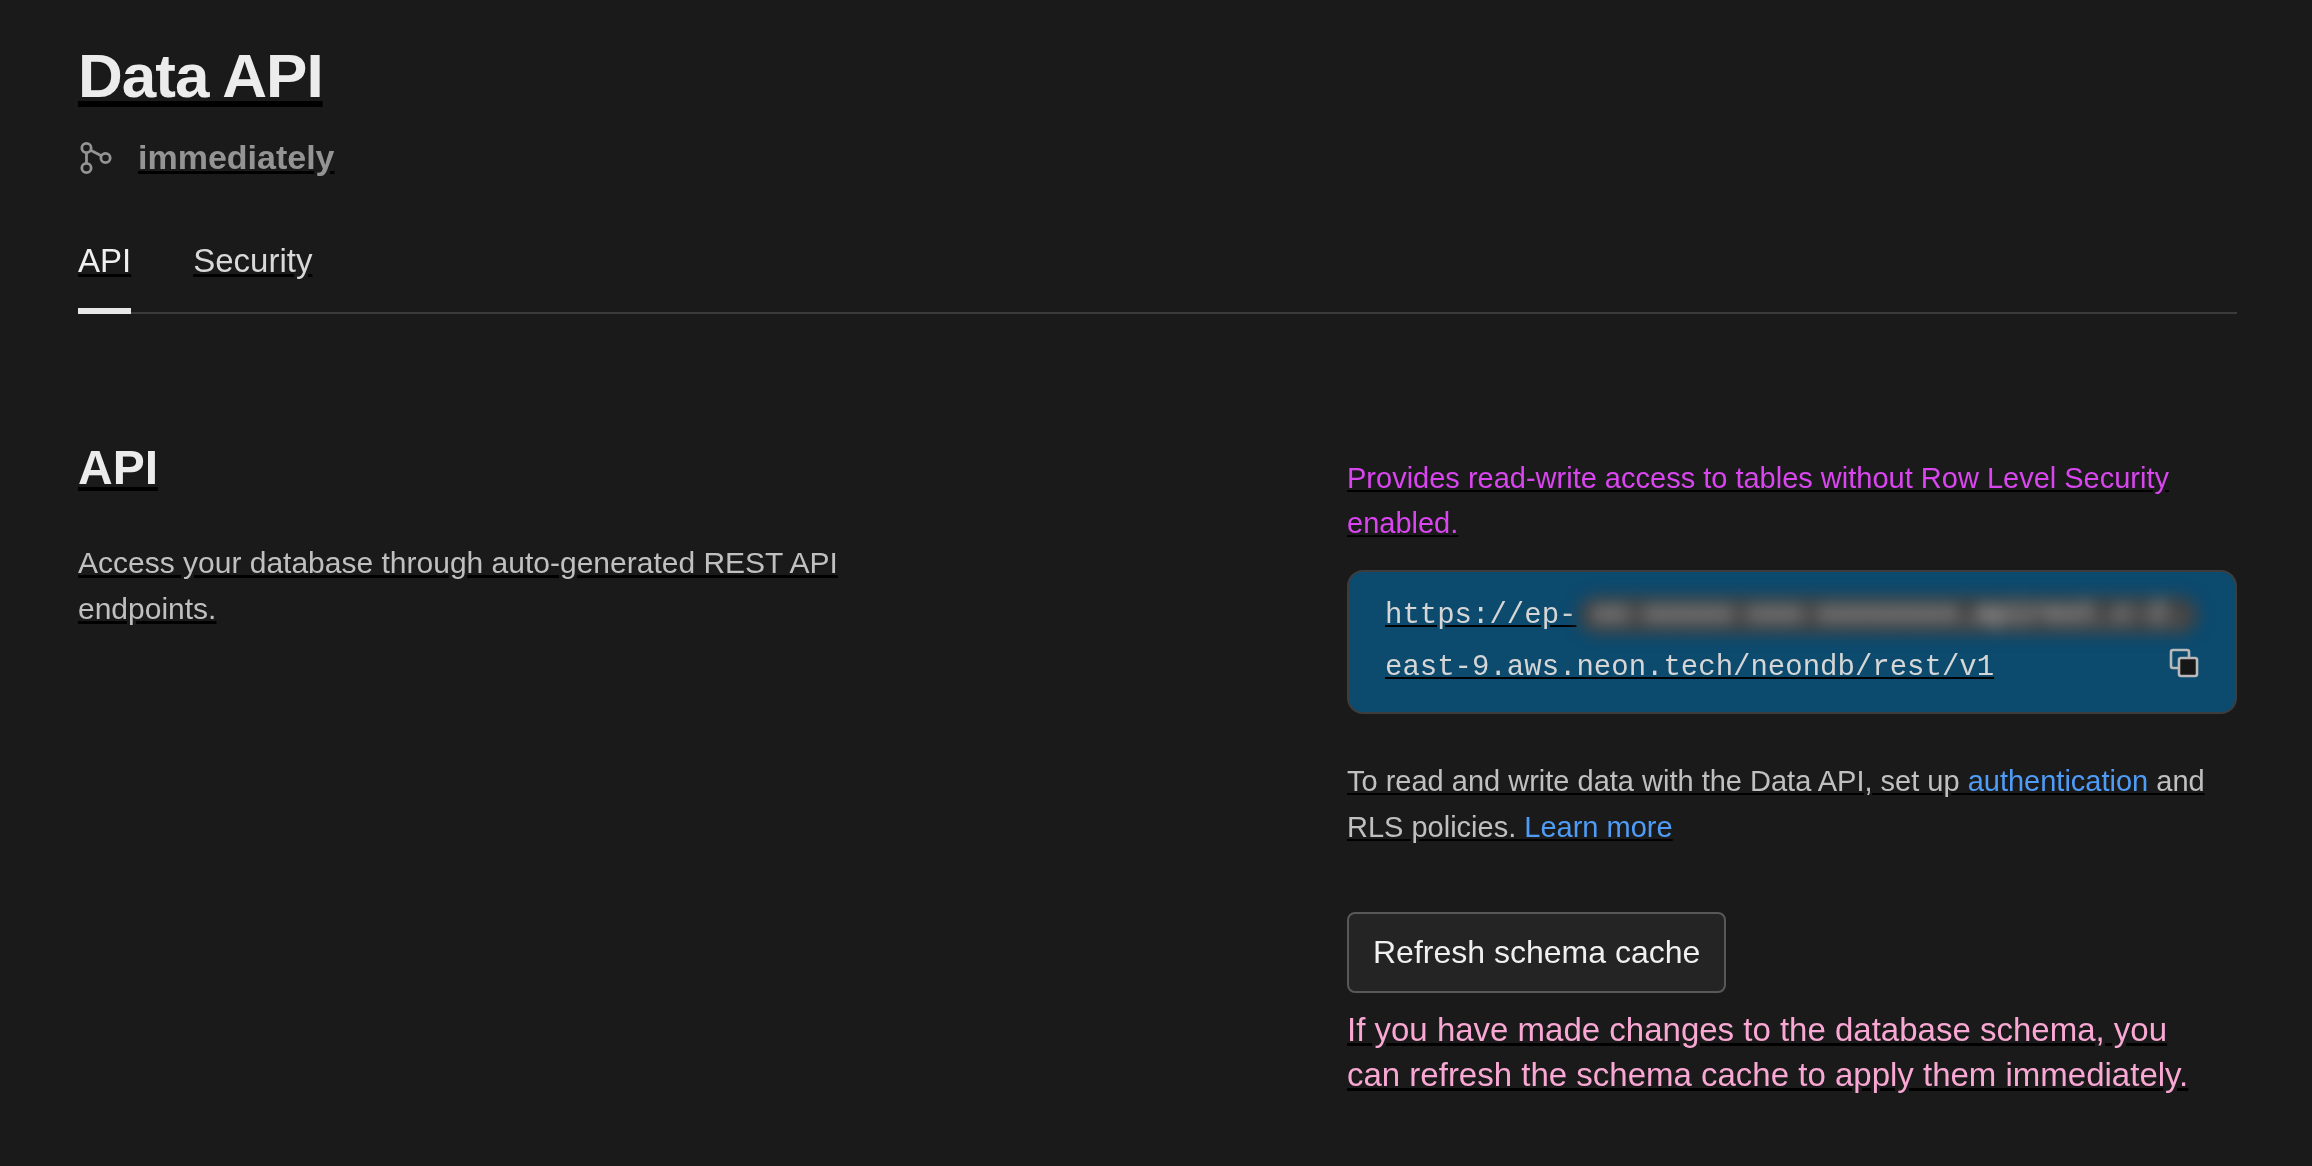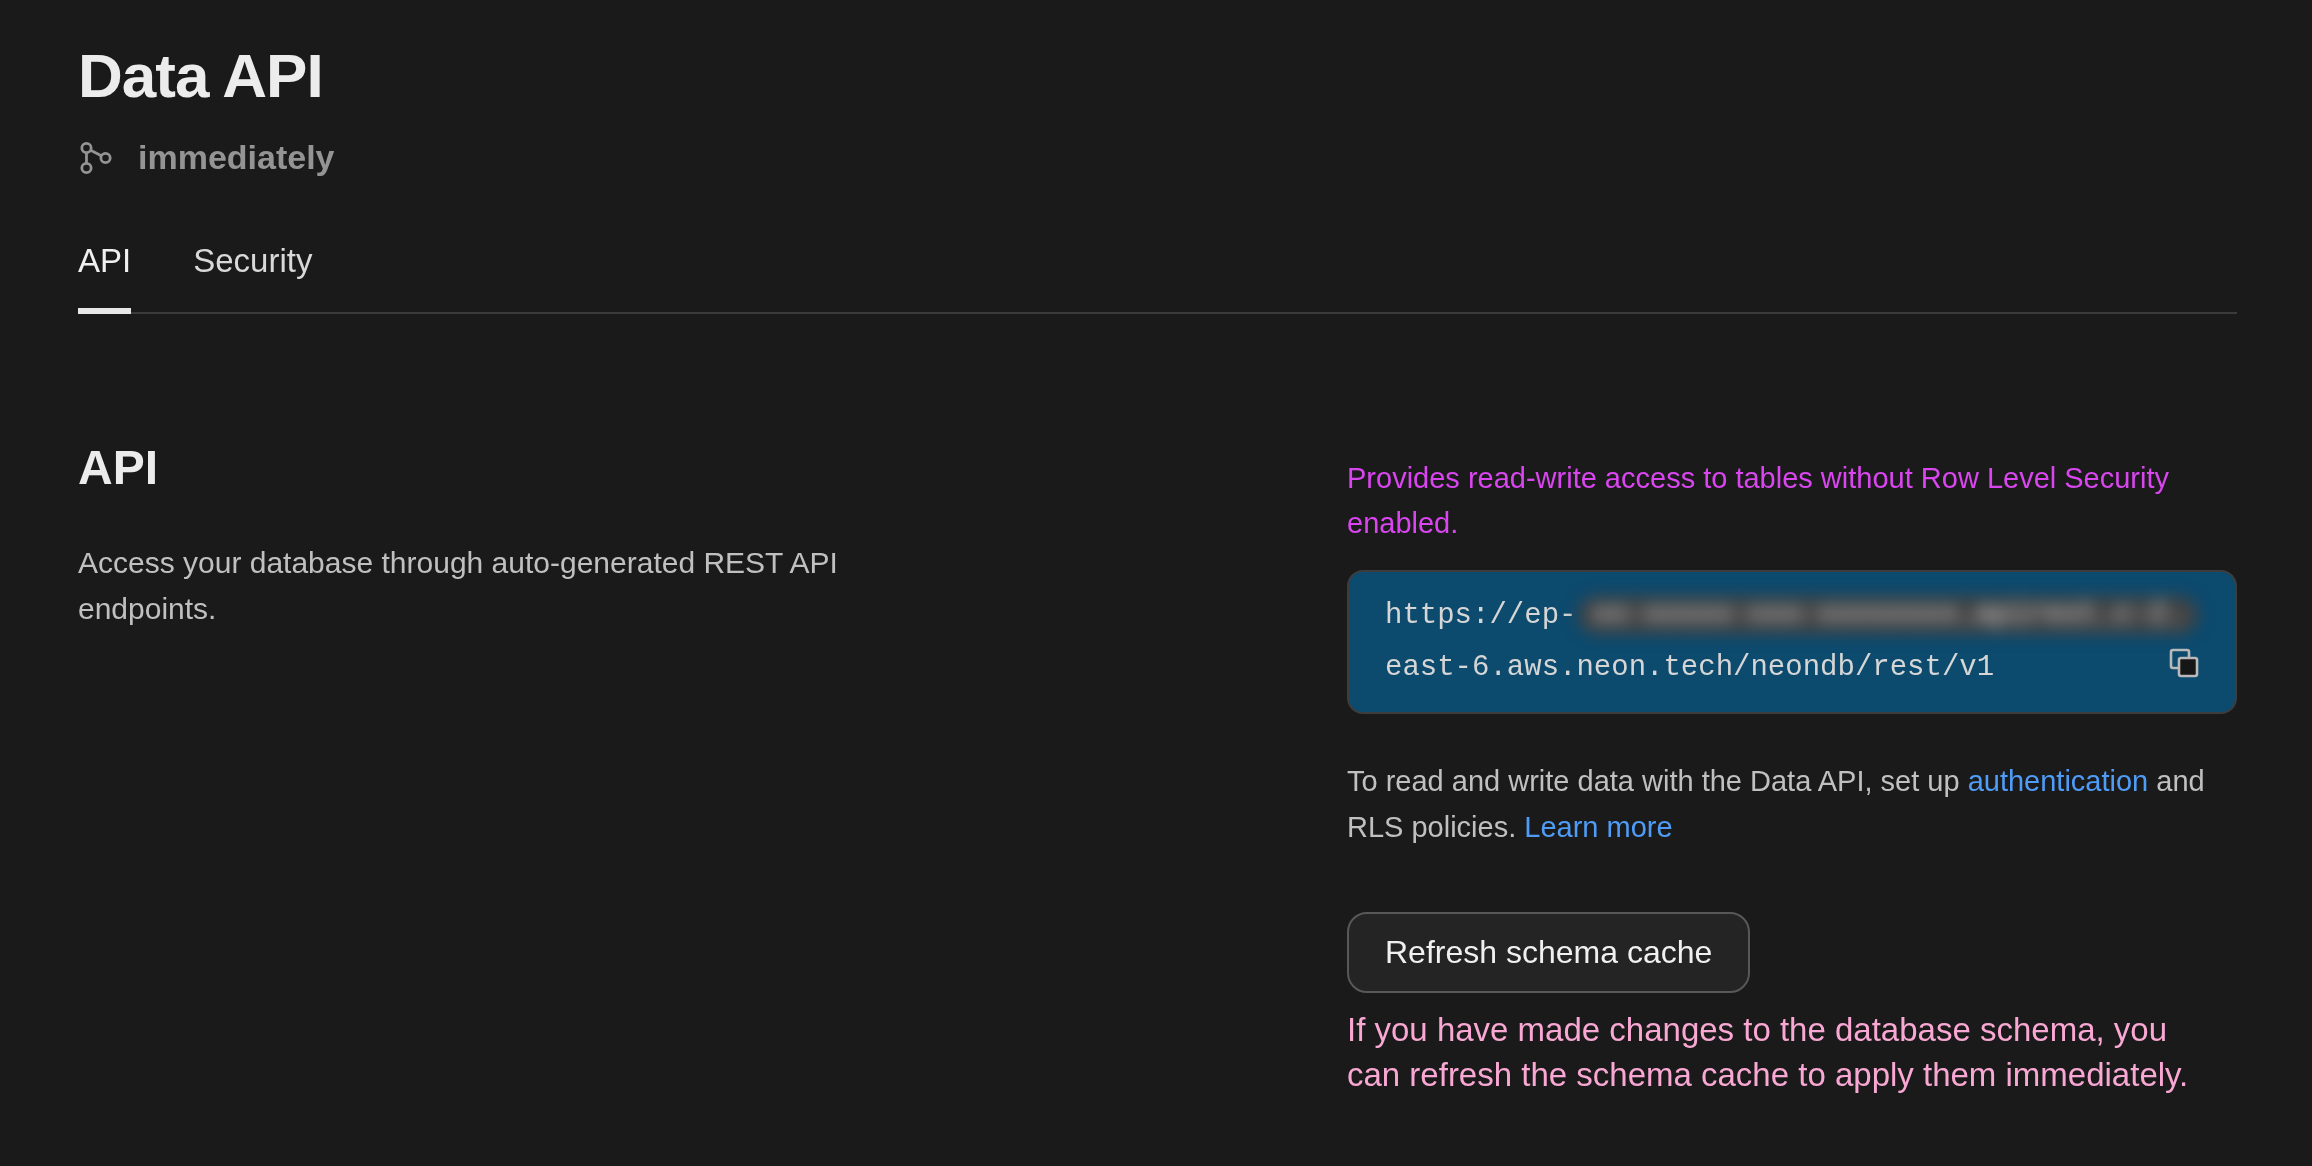--- a/index.html
+++ b/index.html
@@ -3,21 +3,21 @@
 <meta charset="utf-8">
 <style>
   * { box-sizing: border-box; }
   html, body {
     margin: 0; padding: 0;
     width: 2312px; height: 1166px;
     background: #1a1a1a;
     overflow: hidden;
     font-family: "Liberation Sans", sans-serif;
   }
-  .page { width: 2312px; height: 1166px; padding: 42px 75px 0 78px; }
+  .page { width: 2312px; height: 1166px; padding: 42px 75px 0 78px; text-decoration: underline; }
 
   
   .page-title {
     margin: 0;
     font-size: 62px; font-weight: 700; letter-spacing: -1px;
     line-height: 68px; color: #ececec;
   }
   .branch-row {
     margin-top: 28px;
     display: flex; align-items: center; gap: 24px;
@@ -107,22 +107,22 @@
   .auth-note a { color: #4f9cf7; text-decoration: none; cursor: pointer; }
 
   
   .btn-row { margin-top: 62px; }
   .refresh-btn {
     display: inline-block;
     font-family: inherit;
     font-size: 32px; font-weight: 500; color: #f0f0f0;
     background: #242425;
     border: 2px solid #58585a;
-    border-radius: 20px;
-    padding: 20px 36px;
+    border-radius: 8px;
+    padding: 20px 24px;
     cursor: pointer;
   }
   .schema-desc {
     margin: 14px 0 0;
     font-size: 33px; line-height: 45px; color: #f9a8d4;
     max-width: 870px;
   }
 </style>
 </head>
 <body>
@@ -155,21 +155,21 @@
     <section>
       <h2 class="section-heading">API</h2>
       <p class="section-desc">Access your database through auto-generated REST API endpoints.</p>
     </section>
 
     <section>
       <p class="api-url-desc">Provides read-write access to tables without Row Level Security enabled.</p>
 
       <div class="code-box">
         <div class="code-line"><span>https://ep-</span><span class="redacted">xx-xxxxx-xxx-xxxxxxxx.apirest.c-2.</span></div>
-        <div class="code-line">east-6.aws.neon.tech/neondb/rest/v1</div>
+        <div class="code-line">east-9.aws.neon.tech/neondb/rest/v1</div>
         <button class="copy-btn" aria-label="copy">
           <svg width="38" height="38" viewBox="0 0 38 38" fill="none" stroke="#b9b9b9" stroke-width="2.6">
             <rect x="6" y="4" width="18" height="18" rx="2"></rect>
             <rect x="14" y="12" width="18" height="18" rx="2" fill="#161617"></rect>
           </svg>
         </button>
       </div>
 
       <p class="auth-note"><span>To read and write data with the Data API, set up </span><a>authentication</a><span> and RLS policies. </span><a>Learn more</a></p>
 

